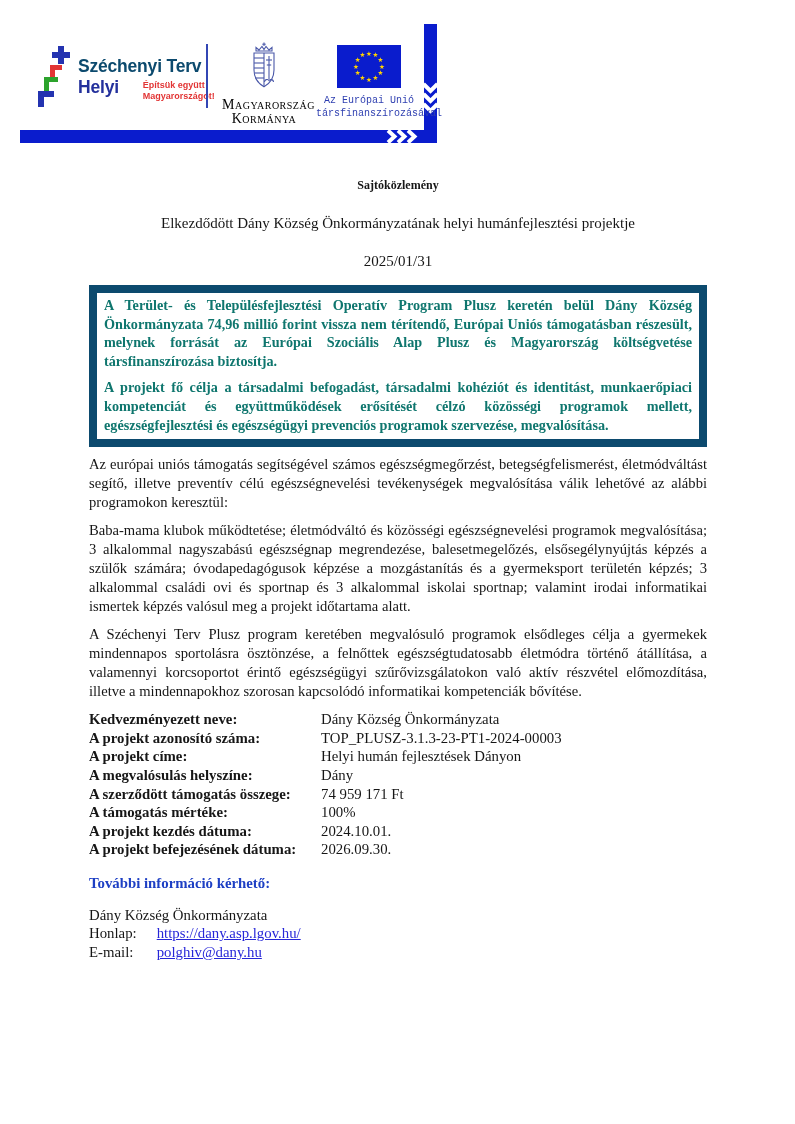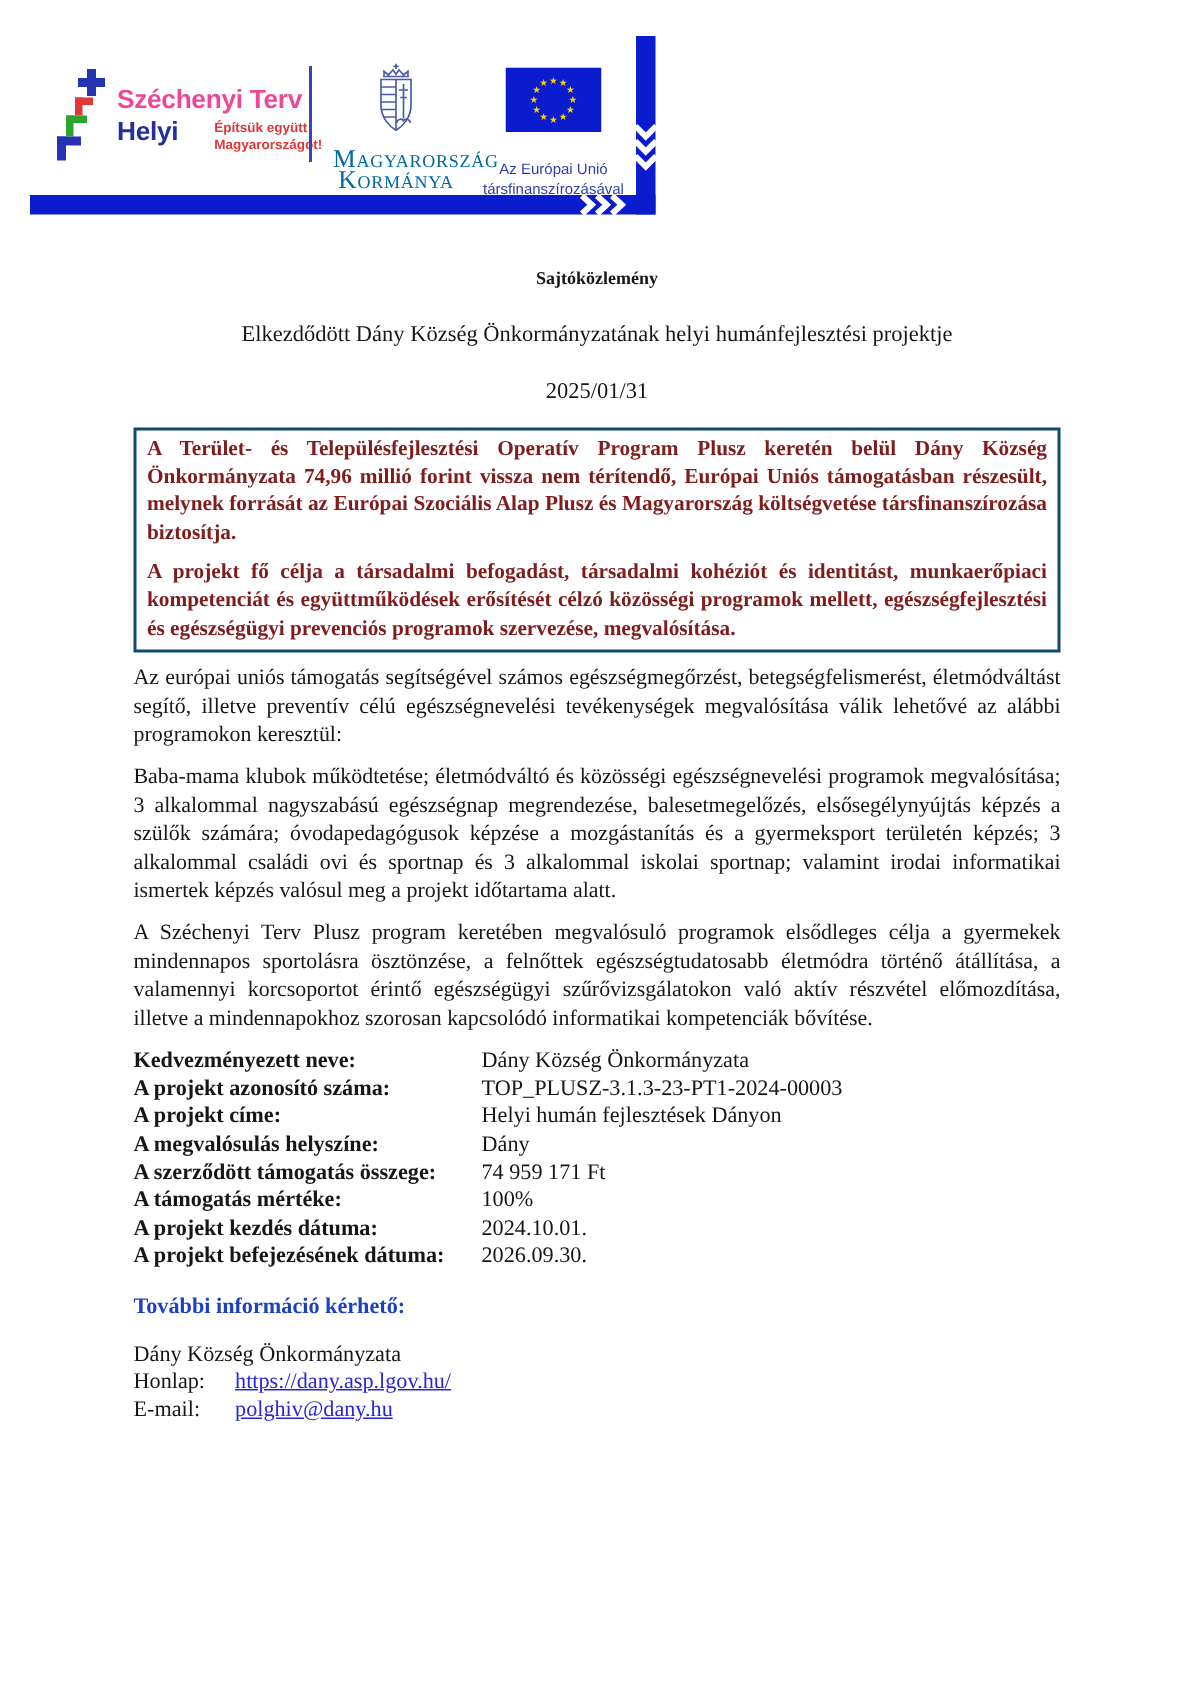--- a/index.html
+++ b/index.html
@@ -6,38 +6,38 @@
   .page{
     position:relative;width:795px;height:1124px;background:#fff;overflow:hidden;
     font-family:"Liberation Serif",serif;color:#161616;
   }
   
   .header{position:absolute;left:0;top:0;width:795px;height:162px;}
   .band{position:absolute;left:0;top:0;pointer-events:none;}
   .sz-logo{position:absolute;left:38px;top:46px;width:180px;height:70px;}
   .sz-mark{position:absolute;left:0;top:0;}
   .sz-text{position:absolute;left:40px;top:10px;font-family:"Liberation Sans",sans-serif;}
-  .sz-line1{font-size:17.5px;font-weight:bold;color:#ec4899;letter-spacing:-0.2px;}
+  .sz-line1{font-size:17.5px;font-weight:bold;color:#0c4a6e;letter-spacing:-0.2px;}
   .sz-row{display:flex;align-items:flex-start;}
   .sz-line2{font-size:17.5px;font-weight:bold;color:#23309c;letter-spacing:-0.2px;}
   .sz-tagline{margin-left:24px;margin-top:3px;font-size:9px;font-weight:bold;color:#e23535;line-height:11px;}
   .hdr-divider{position:absolute;left:206px;top:44px;width:2px;height:64px;background:#3346b4;}
   .gov-logo{position:absolute;left:222px;top:42px;width:84px;text-align:center;}
-  .gov-text{margin-top:2px;font-variant:small-caps;font-size:17px;line-height:13.5px;color:#0369a1;letter-spacing:0.5px;}
+  .gov-text{margin-top:2px;font-variant:small-caps;font-size:14px;line-height:13.5px;color:#000000;letter-spacing:0.5px;}
   .eu-logo{position:absolute;left:316px;top:45px;width:106px;text-align:center;}
   .eu-flag{display:block;margin:0 auto;}
-  .eu-text{margin-top:20px;font-family:Liberation Sans, sans-serif;font-size:10px;line-height:12.5px;color:#2e3fb0;}
+  .eu-text{margin-top:7px;font-family:Liberation Mono, monospace;font-size:10px;line-height:12.5px;color:#2e3fb0;}
   
   .content{position:absolute;left:89px;top:172px;width:618px;}
   .doc-title{text-align:center;font-size:12px;font-weight:bold;margin:6px 0 22px 0;}
   .doc-subtitle{text-align:center;font-size:15px;margin:0 0 21px 0;}
   .doc-date{text-align:center;font-size:15px;margin:0 0 15px 0;}
   .highlight-box{
-    border:2px solid #0c4a6e;padding:3px 7px 5px 7px;margin:0 0 8px 0;
-    color:#7f1d1d;font-weight:bold;font-size:14.2px;line-height:18.6px;text-align:justify;
+    border:8px solid #0c4a6e;padding:3px 7px 5px 7px;margin:0 0 8px 0;
+    color:#0f766e;font-weight:bold;font-size:14.2px;line-height:18.6px;text-align:justify;
   }
   .highlight-box p{margin:0 0 8px 0;}
   .highlight-box p:last-child{margin-bottom:0;}
   .body-par{font-size:14.6px;line-height:19px;text-align:justify;margin:0 0 9px 0;}
   .details{display:grid;grid-template-columns:232px 1fr;font-size:14.8px;line-height:18.6px;margin:2px 0 0 0;}
   .detail-label{font-weight:bold;}
   .contact-heading{color:#1d3fc4;font-weight:bold;font-size:14.8px;margin:16px 0 14px 0;}
   .contact-line{font-size:14.8px;line-height:18.5px;}
   .contact-label{display:inline-block;width:64px;}
   a.link{color:#2626d8;text-decoration:underline;cursor:pointer;}

